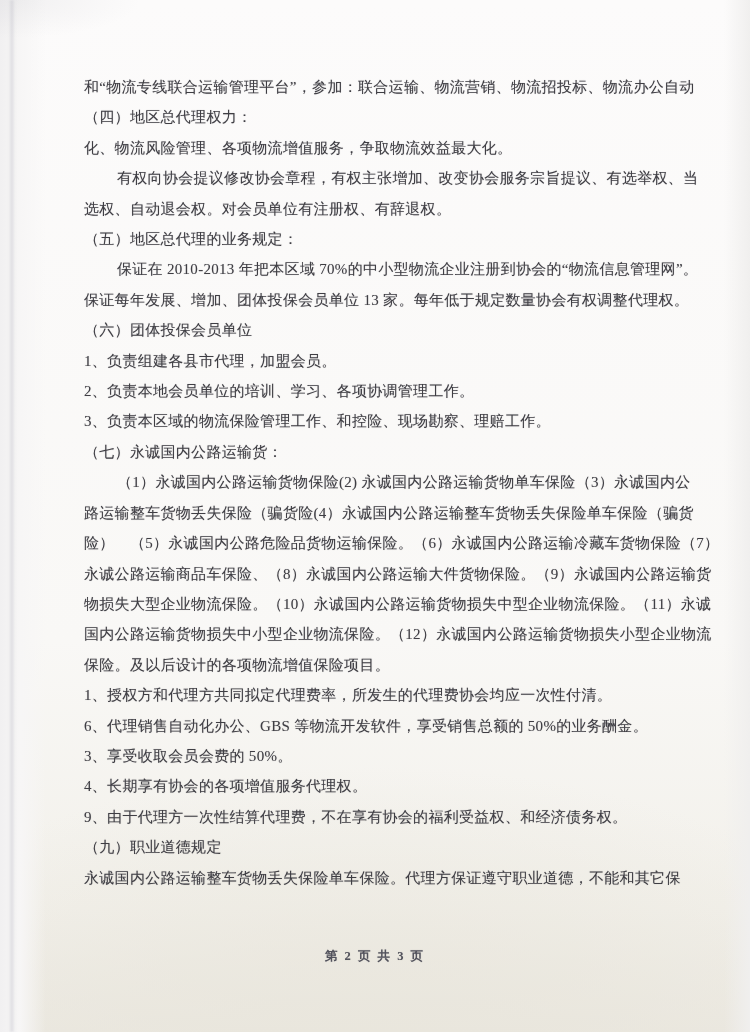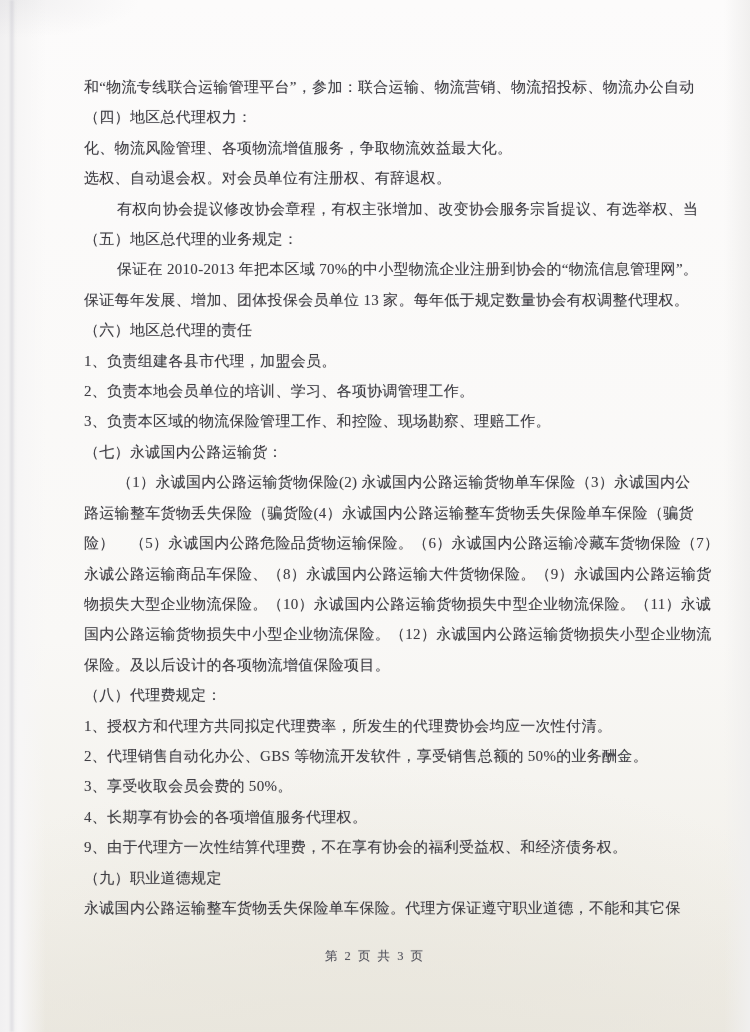--- a/index.html
+++ b/index.html
@@ -36,52 +36,52 @@
   .line{white-space:nowrap;overflow:visible;}
   .line.indent{text-indent:33px;}
   .footer{
     position:absolute;
     left:0;right:0;top:948px;
     text-align:center;
     font-size:12.5px;
     color:#52525c;
     letter-spacing:2px;
     text-shadow:0 0 1px rgba(82,82,92,0.3);
+    font-weight:bold;
   }
 </style>
 </head>
 <body>
 
 <div class="scan">
   <div class="crease"></div>
   <div class="smudge-top"></div>
   <div class="doc-body" id="doc-body">
       <div class="line">和“物流专线联合运输管理平台”，参加：联合运输、物流营销、物流招投标、物流办公自动</div>
       <div class="line">（四）地区总代理权力：</div>
       <div class="line">化、物流风险管理、各项物流增值服务，争取物流效益最大化。</div>
+      <div class="line indent">有权向协会提议修改协会章程，有权主张增加、改变协会服务宗旨提议、有选举权、当</div>
       <div class="line">选权、自动退会权。对会员单位有注册权、有辞退权。</div>
-      <div class="line indent">有权向协会提议修改协会章程，有权主张增加、改变协会服务宗旨提议、有选举权、当</div>
       <div class="line">（五）地区总代理的业务规定：</div>
       <div class="line indent">保证在 2010-2013 年把本区域 70%的中小型物流企业注册到协会的“物流信息管理网”。</div>
       <div class="line">保证每年发展、增加、团体投保会员单位 13 家。每年低于规定数量协会有权调整代理权。</div>
-      <div class="line">（六）地区总代理的责任</div>
+      <div class="line">（六）团体投保会员单位</div>
       <div class="line">1、负责组建各县市代理，加盟会员。</div>
       <div class="line">2、负责本地会员单位的培训、学习、各项协调管理工作。</div>
       <div class="line">3、负责本区域的物流保险管理工作、和控险、现场勘察、理赔工作。</div>
       <div class="line">（七）永诚国内公路运输货：</div>
       <div class="line indent">（1）永诚国内公路运输货物保险(2) 永诚国内公路运输货物单车保险（3）永诚国内公</div>
       <div class="line">路运输整车货物丢失保险（骗货险(4）永诚国内公路运输整车货物丢失保险单车保险（骗货</div>
       <div class="line">险）　（5）永诚国内公路危险品货物运输保险。（6）永诚国内公路运输冷藏车货物保险（7）</div>
       <div class="line">永诚公路运输商品车保险、（8）永诚国内公路运输大件货物保险。（9）永诚国内公路运输货</div>
       <div class="line">物损失大型企业物流保险。（10）永诚国内公路运输货物损失中型企业物流保险。（11）永诚</div>
       <div class="line">国内公路运输货物损失中小型企业物流保险。（12）永诚国内公路运输货物损失小型企业物流</div>
       <div class="line">保险。及以后设计的各项物流增值保险项目。</div>
-      <div class="line">（八）代理费规定：</div>
       <div class="line">1、授权方和代理方共同拟定代理费率，所发生的代理费协会均应一次性付清。</div>
-      <div class="line">2、代理销售自动化办公、GBS 等物流开发软件，享受销售总额的 50%的业务酬金。</div>
+      <div class="line">6、代理销售自动化办公、GBS 等物流开发软件，享受销售总额的 50%的业务酬金。</div>
       <div class="line">3、享受收取会员会费的 50%。</div>
       <div class="line">4、长期享有协会的各项增值服务代理权。</div>
       <div class="line">9、由于代理方一次性结算代理费，不在享有协会的福利受益权、和经济债务权。</div>
       <div class="line">（九）职业道德规定</div>
       <div class="line">永诚国内公路运输整车货物丢失保险单车保险。代理方保证遵守职业道德，不能和其它保</div>
     </div>
   <div class="footer">第 2 页 共 3 页</div>
 </div>
 
 </body></html>

